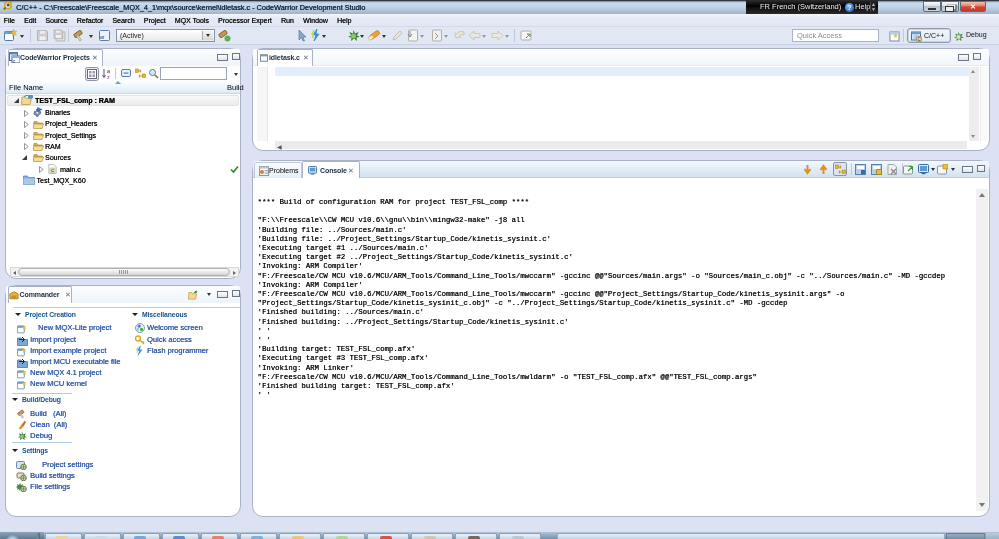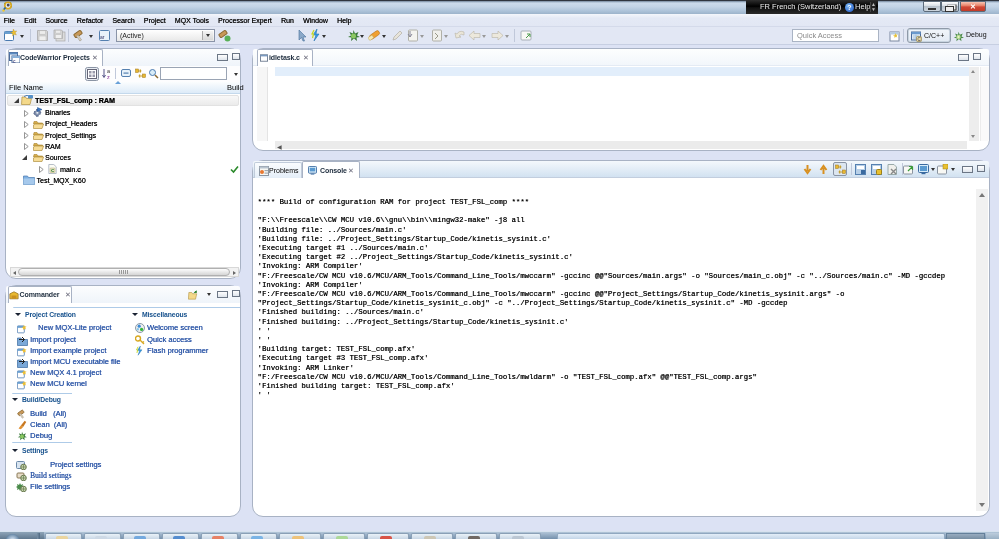--- a/index.html
+++ b/index.html
@@ -103,20 +103,21 @@
 <body>
 
 <div class="abs" id="titlebar">
   <svg class="abs" id="cw-icon" viewBox="0 0 11 11">
     <path d="M2 2 L9 1 L10 6 L5 8 Z" fill="#3a7a3a"></path>
     <circle cx="6" cy="4.5" r="3.2" fill="#e8f0f8" stroke="#d8a820" stroke-width="1.6"></circle>
     <path d="M3.5 6.5 L1.5 9" stroke="#2a6a9a" stroke-width="1.8"></path>
     <circle cx="1.5" cy="9.5" r="1.2" fill="#f0c830"></circle>
     <circle cx="6.2" cy="4" r="1.5" fill="#4a4a5a"></circle>
   </svg>
+  <div class="abs" id="title-text">C/C++ - C:\Freescale\Freescale_MQX_4_1\mqx\source\kernel\idletask.c - CodeWarrior Development Studio</div>
   <div class="abs" id="langbar">
     <div class="grip"></div>
     <div class="txt">FR French (Switzerland)</div>
     <div class="q">?</div>
     <div class="helptxt">Help</div>
     <div class="mini">▲<br>▼</div>
   </div>
   <div class="abs winbtn" id="btn-min"></div>
   <div class="abs winbtn" id="btn-max"></div>
   <div class="abs winbtn" id="btn-close"></div>
@@ -410,22 +411,22 @@
   <div class="clink" style="left:24px;top:93px;">New MCU kernel</div>
 
   <div class="secline" style="left:6px;top:107px;width:60px;"></div>
   <div class="sechdr" style="left:16px;top:110px;">Build/Debug</div>
   <div class="clink" style="left:24px;top:123px;">Build&nbsp;&nbsp; (All)</div>
   <div class="clink" style="left:24px;top:134px;">Clean&nbsp; (All)</div>
   <div class="clink" style="left:24px;top:145px;">Debug</div>
 
   <div class="secline" style="left:6px;top:156px;width:60px;"></div>
   <div class="sechdr" style="left:16px;top:161px;">Settings</div>
-  <div class="clink" style="left:24px;top:174px;margin-left:20px;">Project settings</div>
-  <div class="clink" style="left:24px;top:185px;font-family:Liberation Serif, serif;">Build settings</div>
+  <div class="clink" style="left:16px;top:174px;margin-left:20px;">Project settings</div>
+  <div class="clink" style="left:24px;top:185px;">Build settings</div>
   <div class="clink" style="left:24px;top:196px;">File settings</div>
 
   <div class="secline" style="left:124px;top:21px;width:110px;"></div>
   <div class="sechdr" style="left:136px;top:25px;">Miscellaneous</div>
   <div class="clink" style="left:141px;top:37px;">Welcome screen</div>
   <div class="clink" style="left:141px;top:48.5px;">Quick access</div>
   <div class="clink" style="left:141px;top:60px;">Flash programmer</div>
 
   <svg class="abs" style="left:10.5px;top:38px" width="10" height="10" viewBox="0 0 13 13">
       <rect x="0.5" y="2.5" width="9" height="9" rx="1" fill="#fff" stroke="#4a7ab0"></rect>

